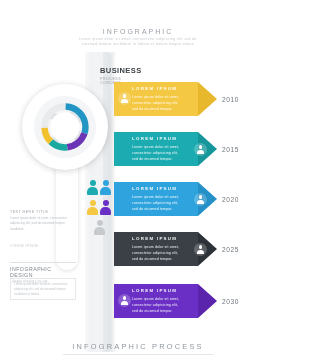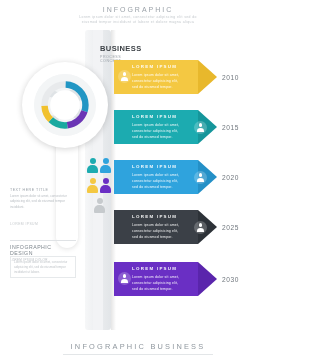--- a/index.html
+++ b/index.html
@@ -3,21 +3,21 @@
 <meta charset="utf-8">
 <style>
   html,body{margin:0;padding:0;}
   body{
     width:276px;height:360px;
     background:#ffffff;
     font-family:"Liberation Sans",sans-serif;
     overflow:hidden;
     position:relative;
   }
-  .canvas{position:absolute;inset:0;}
+  .canvas{position:absolute;inset:0;margin-top:22px;}
 
   
   .top-caption{
     position:absolute;top:6px;left:0;width:100%;
     text-align:center;font-size:7px;letter-spacing:2px;
     color:#9aa1a8;
   }
   .top-sub{
     position:absolute;top:15px;left:0;width:100%;
     text-align:center;font-size:3.4px;letter-spacing:.4px;
@@ -306,15 +306,15 @@
 
   <div class="info-design">
     <div class="rule"></div>
     <div class="t">INFOGRAPHIC DESIGN</div>
     <div class="s">LOREM IPSUM DOLOR</div>
   </div>
   <div class="info-box">
     <div class="p">Lorem ipsum dolor sit amet, consectetur adipisicing elit, sed do eiusmod tempor incididunt ut labore.</div>
   </div>
 
-  <div class="bottom-caption">INFOGRAPHIC BUSINESS</div>
+  <div class="bottom-caption">INFOGRAPHIC PROCESS</div>
   <div class="bottom-rule"></div>
 </div>
 
 </body></html>

